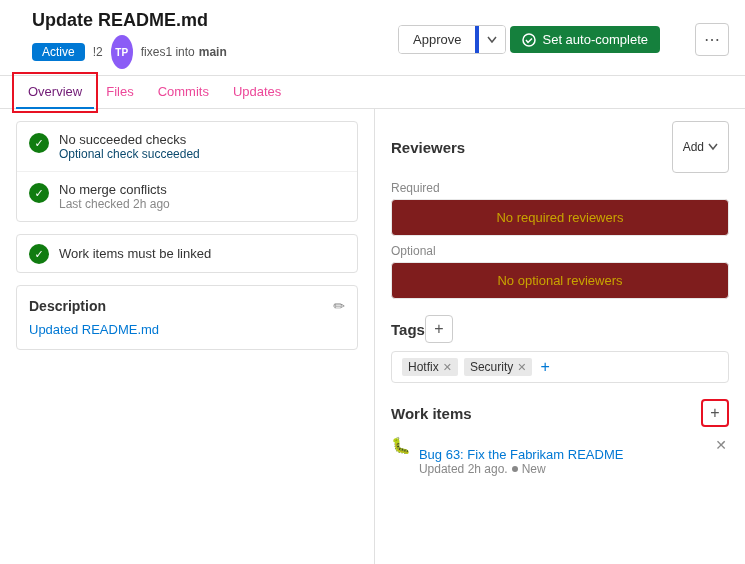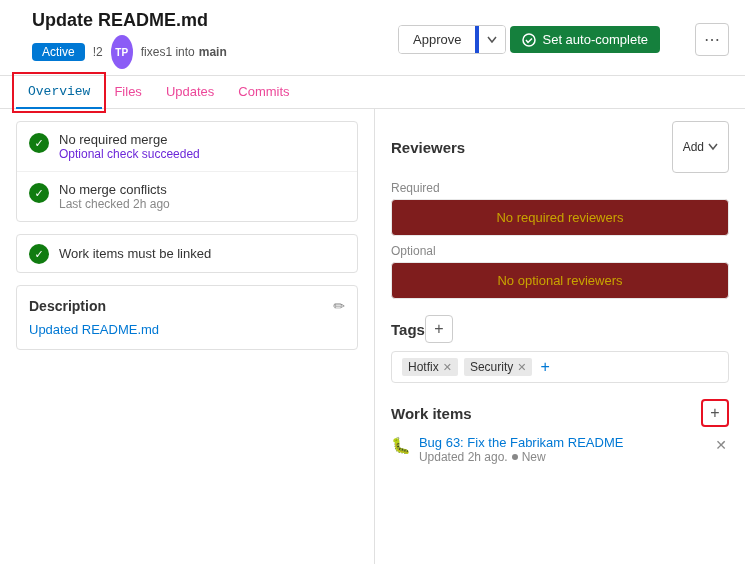--- a/index.html
+++ b/index.html
@@ -140,26 +140,25 @@
     }
     .tab {
       padding: 8px 12px;
       font-size: 13px;
       color: #ec4899;
       cursor: pointer;
       border-bottom: 2px solid transparent;
       margin-bottom: -1px;
     }
     .tab.active {
-      color: #0369a1;
+      color: #701a75;
       border-bottom: 2px solid #0078d4;
       font-weight: 500;
       outline: 2px solid #e81123;
       outline-offset: 2px;
-      font-family: Liberation Mono, monospace;
     }
 
     
     .main {
       display: flex;
       height: calc(564px - 95px);
       overflow: hidden;
     }
 
     
@@ -205,21 +204,21 @@
       background: #0078d4;
       color: white;
       font-size: 10px;
     }
     .check-text-main {
       font-size: 13px;
       color: #333;
     }
     .check-text-sub {
       font-size: 12px;
-      color: #6d28d9;
+      color: #0c4a6e;
     }
     .check-text-sub.gray { color: #888; }
 
     
     .work-item-check {
       display: flex;
       align-items: center;
       padding: 8px 12px;
       gap: 10px;
       border: 1px solid #e0e0e0;
@@ -399,20 +398,21 @@
     }
     .work-item-icon {
       font-size: 16px;
       color: #e05c00;
       margin-top: 1px;
     }
     .work-item-title {
       font-size: 13px;
       color: #0078d4;
       font-weight: 500;
+      margin-top: 12px;
     }
     .work-item-sub {
       font-size: 12px;
       color: #888;
       display: flex;
       align-items: center;
       gap: 4px;
     }
     .dot {
       width: 6px;
@@ -468,34 +468,34 @@
         </svg>
       </button>
 
     <button class="btn-more">⋯</button>
   </div>
 </div>
 
 <div class="tabs">
   <div class="tab active">Overview</div>
   <div class="tab">Files</div>
+  <div class="tab">Commits</div>
   <div class="tab">Updates</div>
-  <div class="tab">Commits</div>
 </div>
 
 <div class="main">
 
   <div class="left-panel">
 
     <div class="card">
 
       <div class="check-item">
         <div class="check-icon success">✓</div>
         <div>
-          <div class="check-text-main">No required merge</div>
+          <div class="check-text-main">No succeeded checks</div>
           <div class="check-text-sub">Optional check succeeded</div>
         </div>
       </div>
 
 
       <div class="check-item">
         <div class="check-icon success">✓</div>
         <div>
           <div class="check-text-main">No merge conflicts</div>
           <div class="check-text-sub gray">Last checked 2h ago</div>

